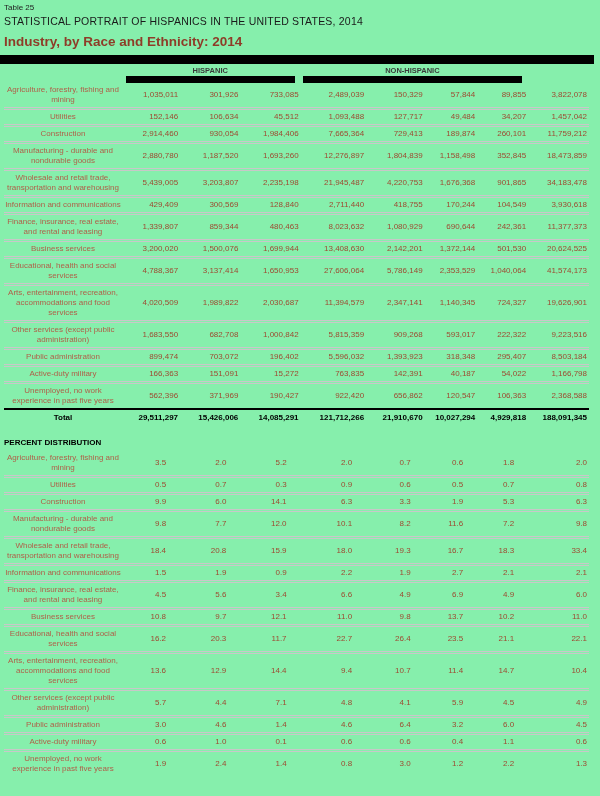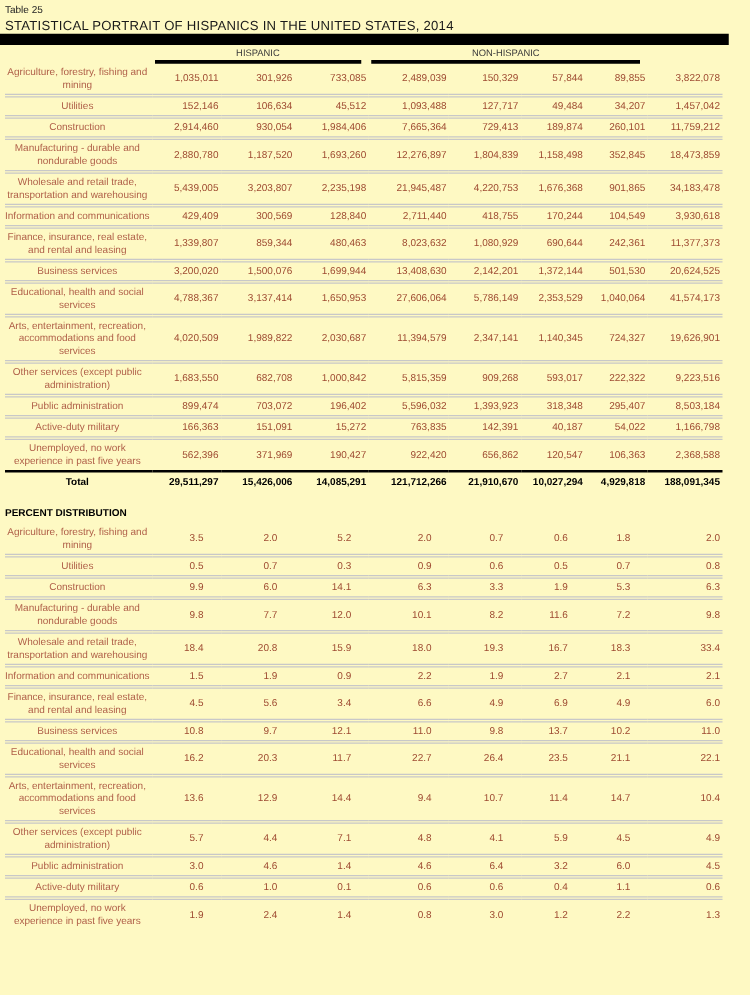--- a/index.html
+++ b/index.html
@@ -1,31 +1,31 @@
 <!DOCTYPE html>
 <html><head>
 <meta charset="utf-8">
 <style>
   html,body { margin:0; padding:0; background:#fff; }
   .page {
     width:600px; height:796px; box-sizing:border-box;
-    padding:3px 22px 0 4px; overflow:hidden; position:relative;
-    background:#fef9c3;
+    padding:3px 11px 0 4px; overflow:hidden; position:relative;
+    background:#86efac;
     font-family:"Liberation Sans", sans-serif; color:#222;
   }
   .table-number { font-size:8px; color:#222; }
   .report-title { font-size:10.5px; color:#1a1a1a; margin-top:3px; letter-spacing:.2px; }
   .page-title { font-size:13.5px; font-weight:bold; color:#8e3c28; margin:7px 0 6px; }
   .black-bar { height:9px; background:#000; margin:0 -5px 0 -4px; }
   .universe { font-size:8px; color:#222; margin:7px 0 6px; }
 
   table.data-table { width:100%; border-collapse:collapse; table-layout:fixed; font-size:8px; }
   table.data-table th { font-weight:normal; color:#3a3a3a; }
   .group-row td, .group-row th { padding:2px 0 0; }
-  .grp-line { border-bottom:3px solid #000000; padding-bottom:1px; margin:0 6px 0 2px; text-align:center; font-size:7.5px; }
+  .grp-line { border-bottom:7px solid #000000; padding-bottom:1px; margin:0 6px 0 2px; text-align:center; font-size:7.5px;font-weight:bold; }
   .cols-row th { text-align:center; padding:3px 0 4px; }
   .cols-row th.occ { text-align:left; }
   .cols-row th.grand { font-weight:bold; color:#1a1a1a; }
 
   tbody tr.data-row td { border-bottom:3px double #c8c8c8; vertical-align:middle; }
   tbody tr.pre-total td { border-bottom:none; }
   td.label { color:#b06049; text-align:center; padding:2px 2px 2px 0; line-height:10px; }
   td.val   { color:#9e4a31; text-align:right; padding:2px 2px 2px 0; line-height:10px; }
   tr.pct td.val { padding-right:14px; }
   tr.pct td.val.lastcol { padding-right:2px; }
@@ -33,20 +33,21 @@
   tr.total td.label, tr.total td.val { color:#000; padding-top:3px; padding-bottom:3px; }
   tr.section-row td { font-weight:bold; color:#000; text-align:left; padding:12px 0 4px; font-size:8px;margin-left:43px; }
 </style>
 </head>
 <body>
 
 <div class="page">
 
   <div class="table-number">Table 25</div>
   <div class="report-title">STATISTICAL PORTRAIT OF HISPANICS IN THE UNITED STATES, 2014</div>
+  <div class="page-title">Industry, by Race and Ethnicity: 2014</div>
   <div class="black-bar"></div>
 
   <table class="data-table">
     <colgroup>
       <col style="width:20.5%">
         <col style="width:9.6%">
         <col style="width:10.3%">
         <col style="width:10.3%">
       <col style="width:11.2%">
         <col style="width:10.0%">

